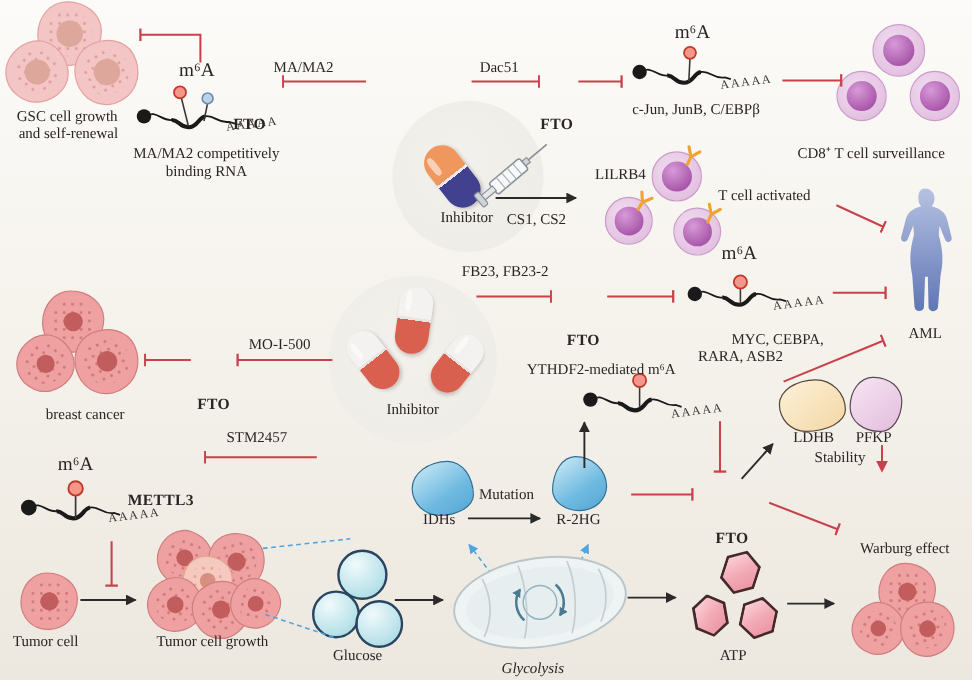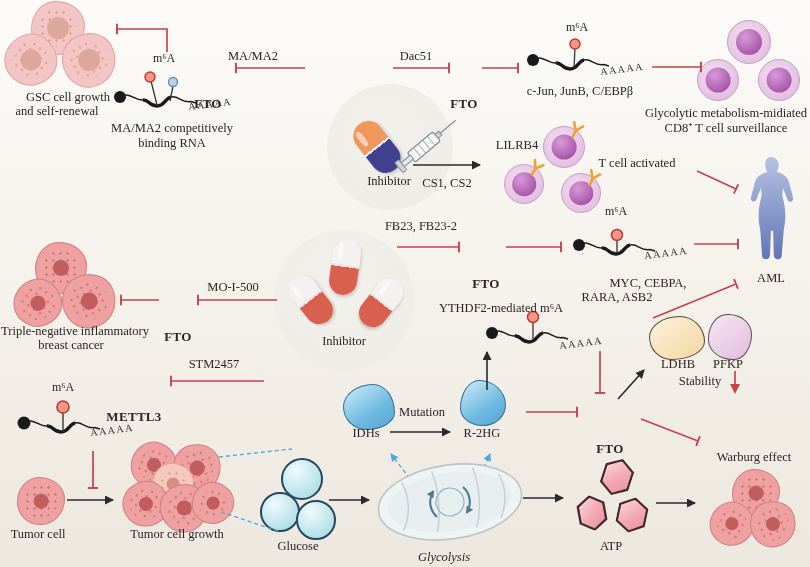--- a/index.html
+++ b/index.html
@@ -2,21 +2,21 @@
 <html><head>
 <meta charset="utf-8">
 <style>
   html,body{margin:0;padding:0;}
   .canvas{position:relative;width:810px;height:567px;overflow:hidden;
     background:linear-gradient(180deg,#fcfbf9 0%,#f6f3ed 45%,#ece8df 100%);
     font-family:"Liberation Serif",serif;}
   .lbl{position:absolute;transform:translate(-50%,-50%);font-size:12.5px;line-height:1.12;
     color:#2b2424;white-space:nowrap;text-align:center;}
   .b{font-weight:bold;font-size:13px;letter-spacing:.3px;margin-top:36px;}
-  .sm{font-size:12px;}
+  .sm{font-size:16px;}
   .pa{font-size:10px;letter-spacing:1.5px;transform:translate(-50%,-50%) rotate(-7deg);color:#3a3434;}
   
   .ring{position:absolute;border-radius:50%;background:radial-gradient(circle at 45% 40%,#f3f1ed,#edebe4);}
   
   .cell{position:absolute;border-radius:46% 54% 50% 47%/52% 46% 55% 48%;}
   .cell::before{content:"";position:absolute;inset:14%;border-radius:inherit;
     background-image:radial-gradient(circle,var(--spk) 1px,transparent 1.4px);background-size:7px 7px;opacity:.8;}
   .nuc{position:absolute;left:50%;top:50%;transform:translate(-50%,-50%);border-radius:50%;display:block;}
   .gscC{background:#f4c5c5;border:1.5px solid #e2a2a2;--spk:#dd9595;}
   .gscC .nuc{width:42%;height:42%;background:#dda89b;}
@@ -309,56 +309,54 @@
           <line x1="-10" y1="-6" x2="-10" y2="6"></line>
           <line x1="-4" y1="-6" x2="-4" y2="6"></line>
           <line x1="2" y1="-6" x2="2" y2="6"></line>
           <line x1="8" y1="-6" x2="8" y2="6"></line>
         </g>
       <rect x="-30" y="-2.5" width="13" height="5" fill="#e4e7ea" stroke="#8a8f96" stroke-width="1"></rect>
       <rect x="-34" y="-6.5" width="5" height="13" rx="1.5" fill="#cfd4d8" stroke="#8a8f96" stroke-width="1"></rect>
     </g>
   </svg>
 
-  <div class="lbl" style="left:56px;top:97px;margin-left:12px;">GSC cell growth</div>
+  <div class="lbl" style="left:56px;top:97px;">GSC cell growth</div>
   <div class="lbl" style="left:57px;top:111px;">and self-renewal</div>
 
   <div class="lbl sm" style="left:164px;top:59px;">m⁶A</div>
   <div class="lbl pa" style="left:210px;top:104px;">AAAAA</div>
   <div class="lbl" style="left:172px;top:128px;">MA/MA2 competitively</div>
   <div class="lbl" style="left:172px;top:143px;">binding RNA</div>
 
   <div class="lbl b" style="left:208px;top:68px;">FTO</div>
   <div class="lbl" style="left:253px;top:56px;">MA/MA2</div>
   <div class="lbl" style="left:416px;top:56px;">Dac51</div>
   <div class="lbl b" style="left:464px;top:68px;">FTO</div>
 
   <div class="lbl sm" style="left:577px;top:28px;">m⁶A</div>
   <div class="lbl pa" style="left:622px;top:69px;">AAAAA</div>
   <div class="lbl" style="left:580px;top:91px;">c-Jun, JunB, C/EBPβ</div>
 
-  <div class="lbl" style="left:726px;top:113px;">Glycolytic metabolism-midiated</div>
   <div class="lbl" style="left:726px;top:128px;">CD8⁺ T cell surveillance</div>
 
   <div class="lbl" style="left:389px;top:181px;">Inhibitor</div>
   <div class="lbl" style="left:447px;top:183px;">CS1, CS2</div>
   <div class="lbl" style="left:517px;top:145px;">LILRB4</div>
   <div class="lbl" style="left:637px;top:163px;">T cell activated</div>
   <div class="lbl" style="left:771px;top:278px;">AML</div>
 
   <div class="lbl" style="left:421px;top:226px;">FB23, FB23-2</div>
   <div class="lbl b" style="left:486px;top:248px;">FTO</div>
   <div class="lbl sm" style="left:616px;top:212px;">m⁶A</div>
   <div class="lbl pa" style="left:666px;top:253px;">AAAAA</div>
   <div class="lbl" style="left:648px;top:283px;">MYC, CEBPA,</div>
   <div class="lbl" style="left:617px;top:297px;">RARA, ASB2</div>
 
   <div class="lbl" style="left:233px;top:287px;">MO-I-500</div>
   <div class="lbl b" style="left:178px;top:301px;">FTO</div>
-  <div class="lbl" style="left:75px;top:331px;">Triple-negative inflammatory</div>
   <div class="lbl" style="left:71px;top:345px;">breast cancer</div>
 
   <div class="lbl" style="left:344px;top:341px;">Inhibitor</div>
   <div class="lbl" style="left:214px;top:364px;">STM2457</div>
   <div class="lbl b" style="left:134px;top:381px;">METTL3</div>
 
   <div class="lbl" style="left:501px;top:308px;">YTHDF2-mediated m⁶A</div>
   <div class="lbl pa" style="left:581px;top:343px;">AAAAA</div>
 
   <div class="lbl" style="left:678px;top:364px;">LDHB</div>

